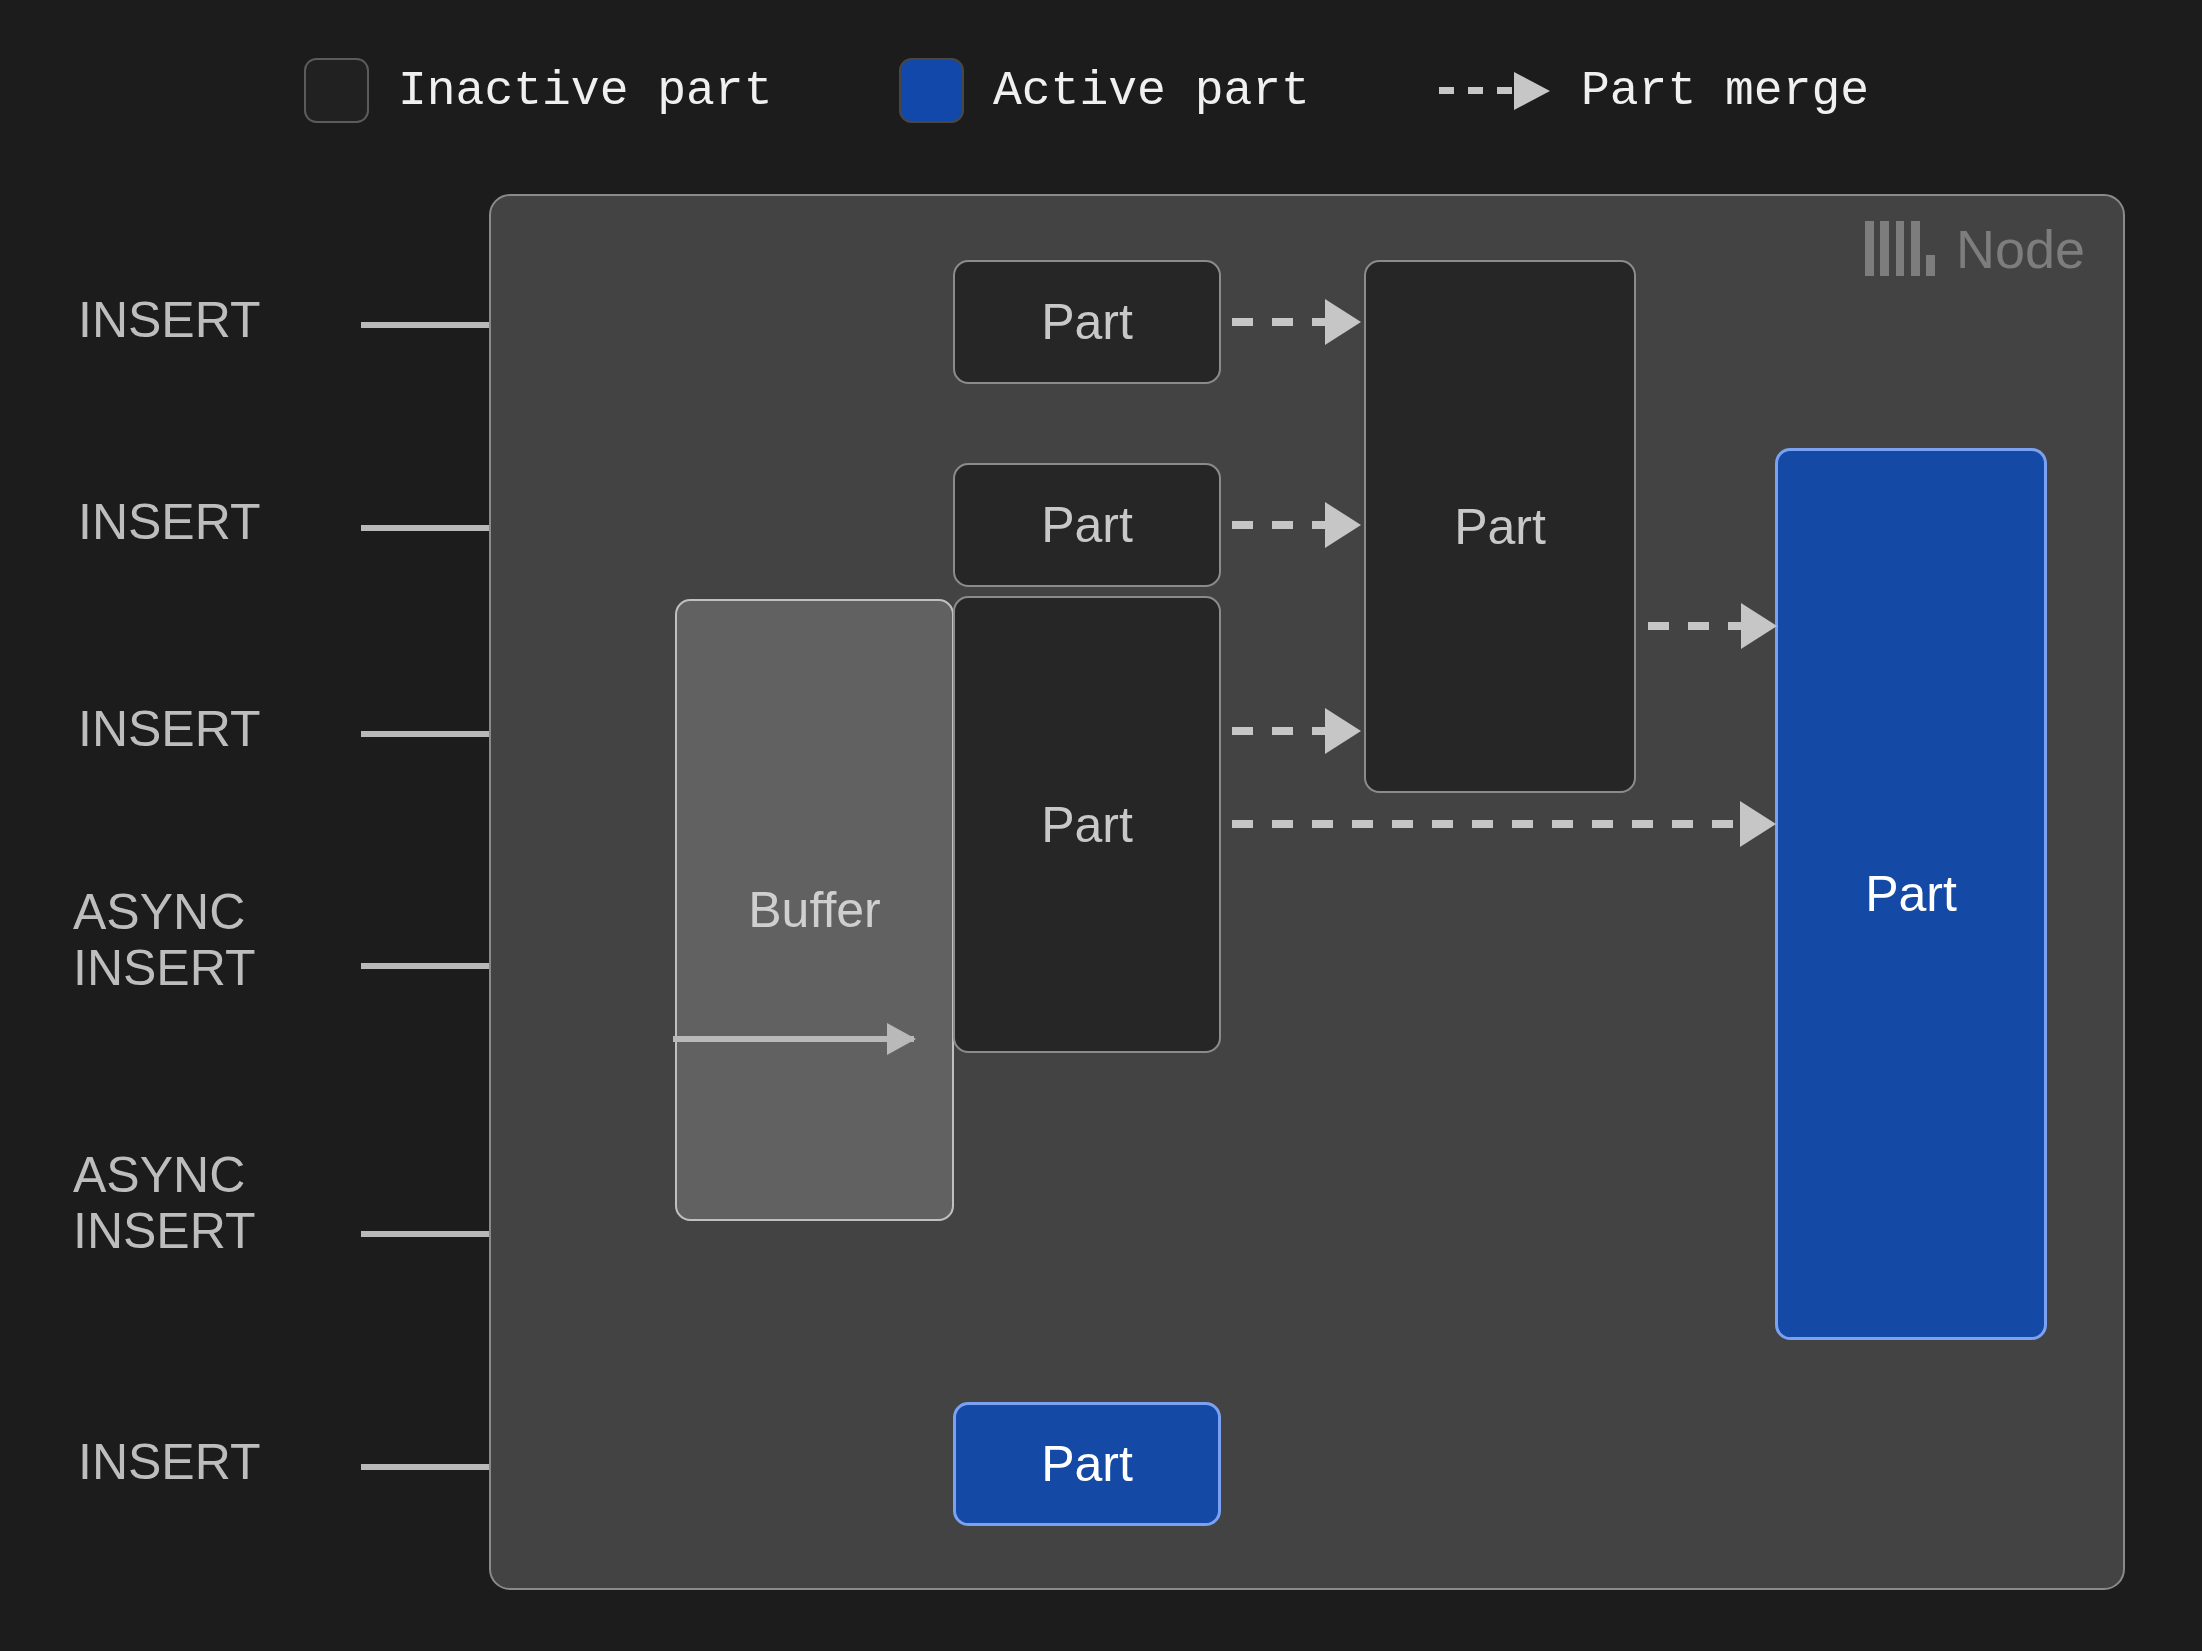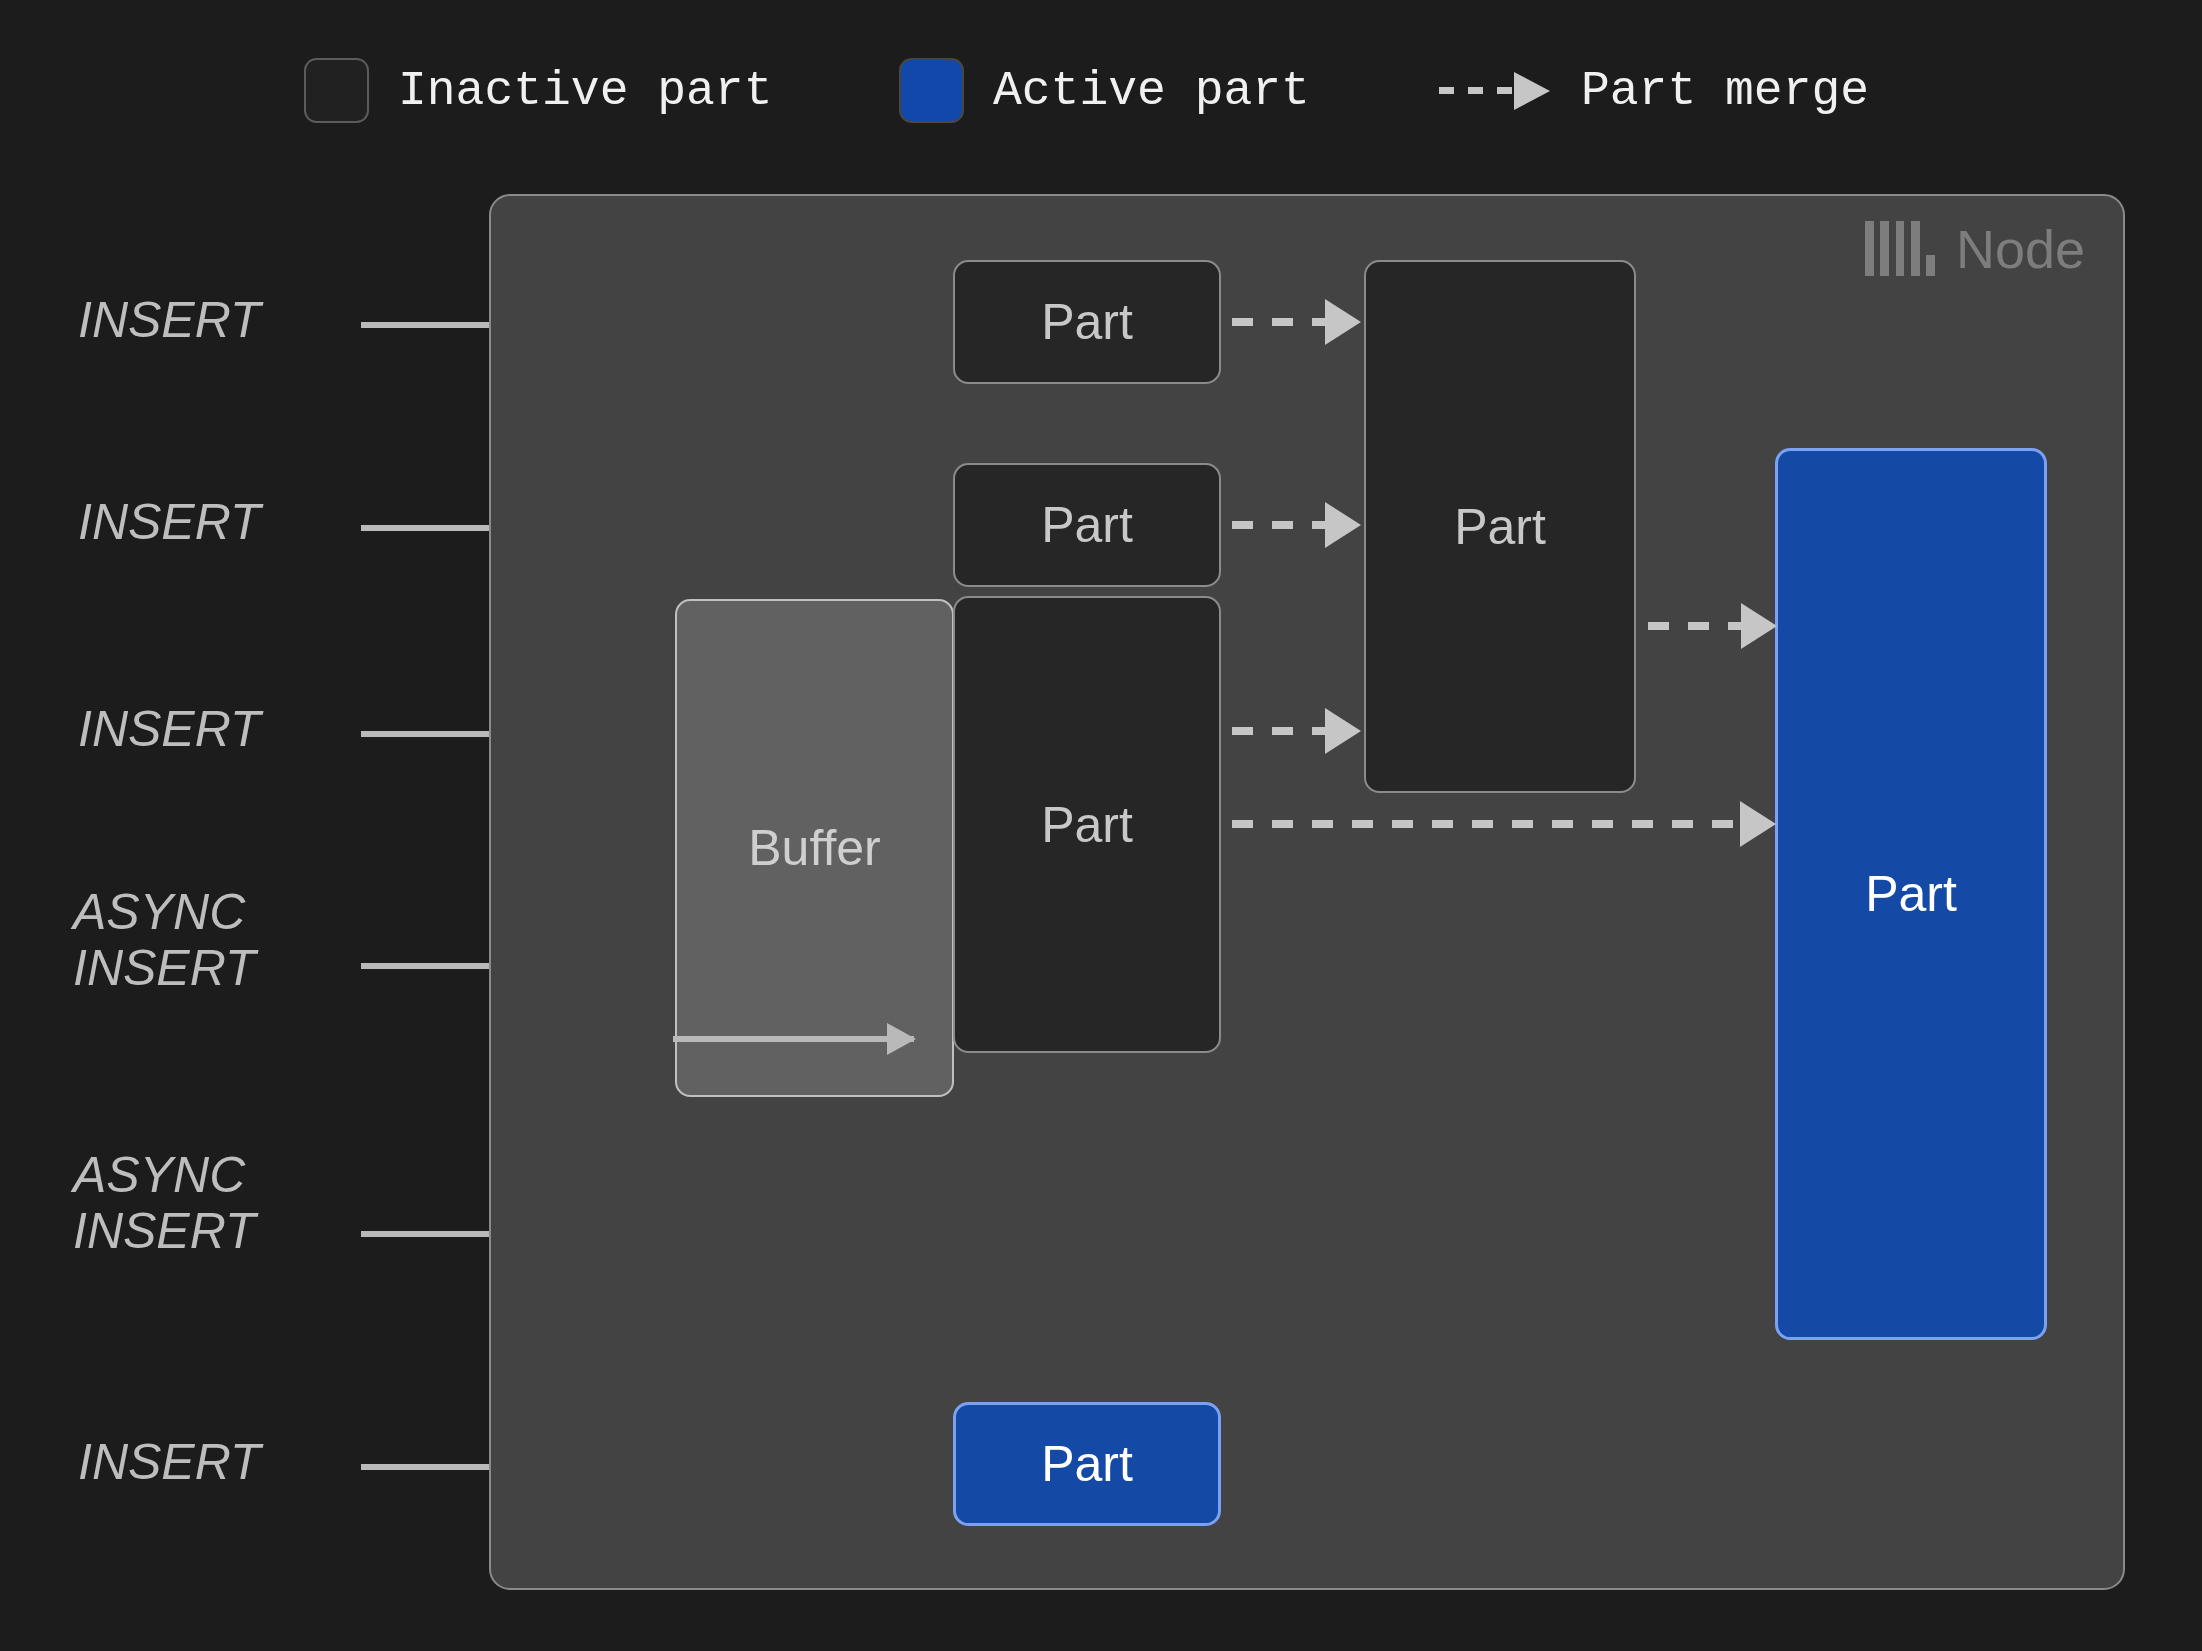--- a/index.html
+++ b/index.html
@@ -146,21 +146,20 @@
   }
 
   
   .src-label {
     position: absolute;
     font-size: 50px;
     color: #bdbdbd;
     line-height: 1.12;
     white-space: pre-line;
     text-align: left;
-    font-style: italic;
   }
 
   
   .arrow-solid {
     position: absolute;
     height: 5.7px;
   }
   .arrow-solid .line {
     position: absolute;
     left: 0;
@@ -276,21 +275,21 @@
     </span>
     <span id="node-title">Node</span>
   </div>
 
   <div class="box part-inactive" style="left:462px; top:64px;  width:268px; height:124px;">Part</div>
   <div class="box part-inactive" style="left:462px; top:267px; width:268px; height:124px;">Part</div>
   <div class="box part-inactive" style="left:462px; top:473px; width:268px; height:124px;">Part</div>
 
   <div class="box part-inactive" style="left:873px; top:64px; width:272px; height:533px;">Part</div>
 
-  <div class="box buffer" style="left:184px; top:403px; width:279px; height:498px;">Buffer</div>
+  <div class="box buffer" style="left:184px; top:403px; width:279px; height:622px;">Buffer</div>
 
   <div class="box part-inactive" style="left:462px; top:400px; width:268px; height:457px;">Part</div>
 
   <div class="box part-active" style="left:1284px; top:252px; width:272px; height:892px;">Part</div>
 
   <div class="box part-active" style="left:462px; top:1206px; width:268px; height:124px;">Part</div>
 
   <div class="arrow-dashed" style="left:741px; top:122px; width:96px;">
     <span class="line"></span>
       <span class="head"></span>

